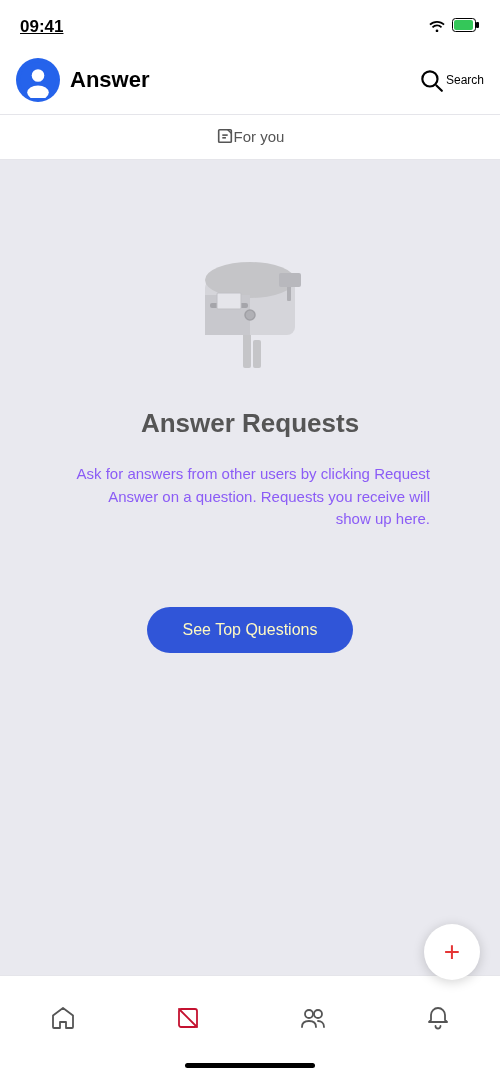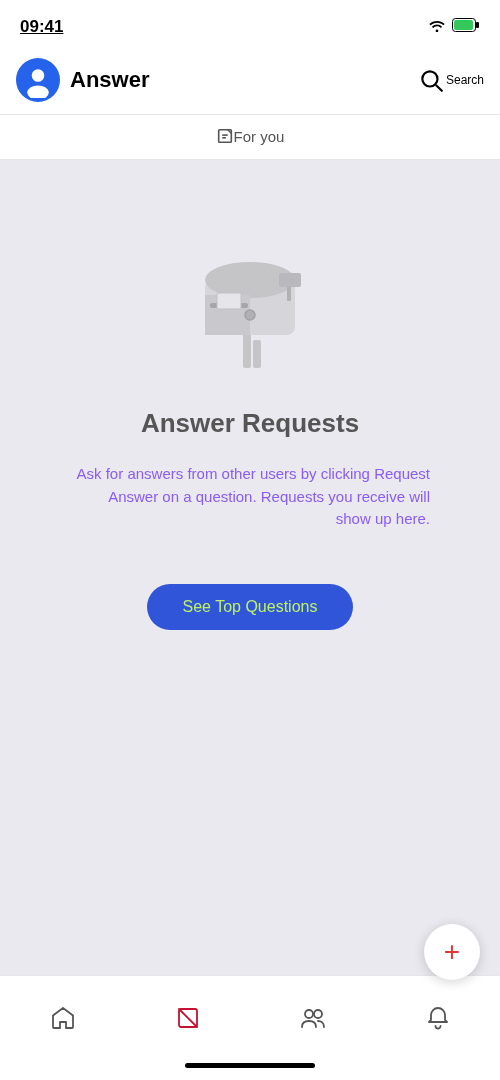--- a/index.html
+++ b/index.html
@@ -152,27 +152,28 @@
       font-size: 15px;
       color: #8b5cf6;
       text-align: right;
       line-height: 1.5;
       margin-bottom: 53px;
       max-width: 360px;
     }
 
     .see-top-btn {
       background: #3055d8;
-      color: #bef264;
+      color: #fef9c3;
       border: none;
       border-radius: 30px;
       padding: 14px 36px;
       font-size: 16px;
       font-weight: 500;
       cursor: pointer;
+      margin-top: 23px;
     }
 
     
     .fab {
       position: absolute;
       bottom: 100px;
       right: 20px;
       width: 56px;
       height: 56px;
       background: #fff;

